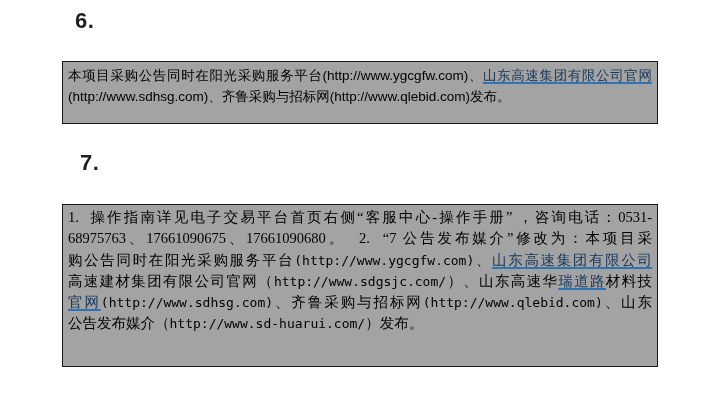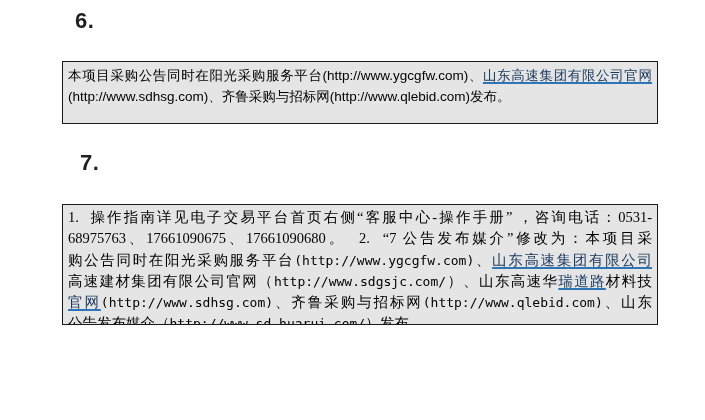--- a/index.html
+++ b/index.html
@@ -22,32 +22,32 @@
     font-family: "Liberation Sans", sans-serif;
     white-space: pre;
   }
   #heading6 { left: 75px; top: 8px; }
   #heading7 { left: 80px; top: 150px; }
   .h-num { margin-right: 13px; }
   .textbox {
     position: absolute;
     box-sizing: border-box;
     border: 1px solid #1a1a1a;
-    background: #e5e5e5;
+    background: #a3a3a3;
     overflow: hidden;
     color: #000000;
   }
   #box6 {
     left: 62px; top: 61px; width: 596px; height: 63px;
     padding: 3px 5px;
     font-size: 13.5px; line-height: 21px;
     font-family: "Liberation Sans", sans-serif;
   }
   #box7 {
-    left: 62px; top: 204px; width: 596px; height: 121px;
+    left: 62px; top: 204px; width: 596px; height: 163px;
     padding: 2px 5px;
     border-width: 1.5px;
     font-size: 14.5px; line-height: 21.3px;
     font-family: "Liberation Serif", serif;
   }
   .text-line {
     white-space: pre-wrap;
     overflow: hidden;
   }
   .text-line.fill {

